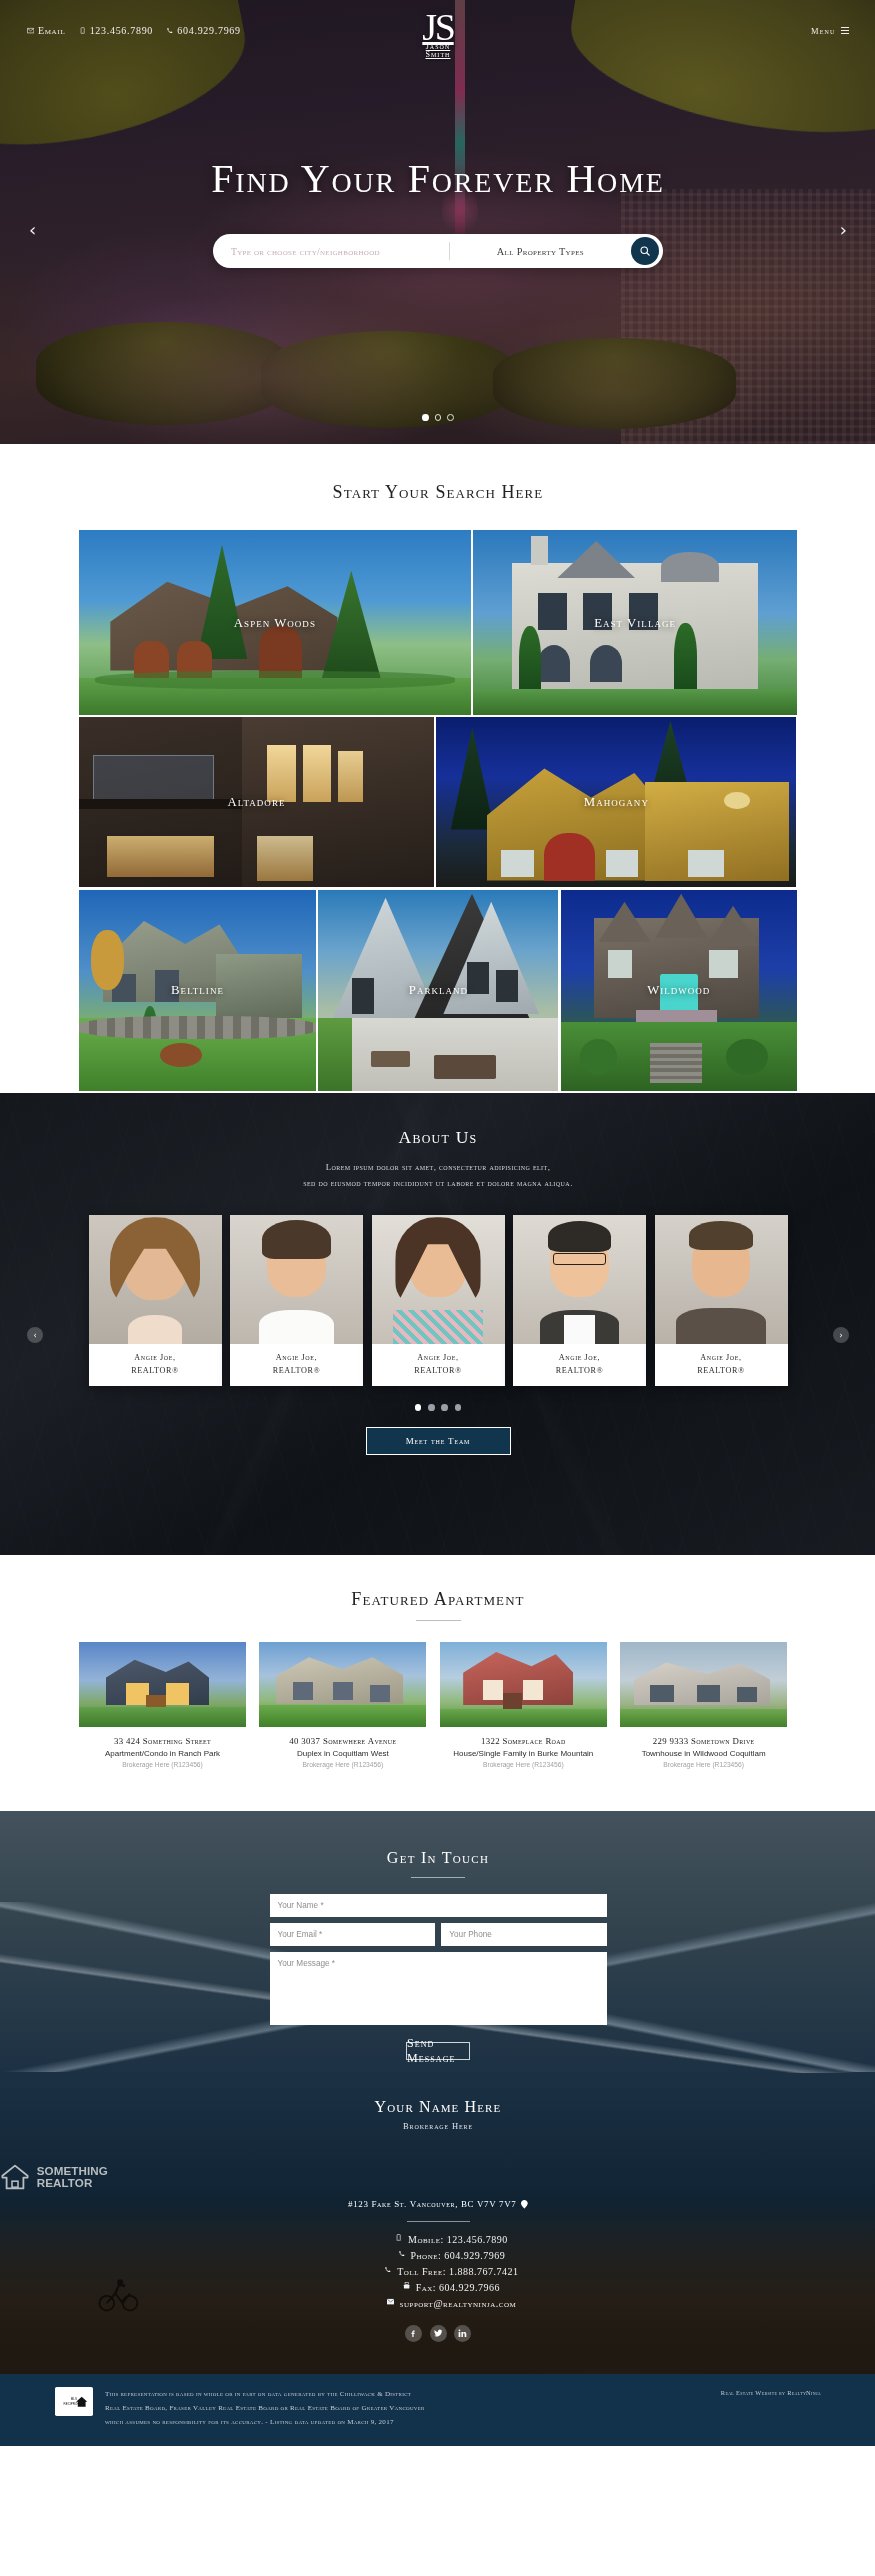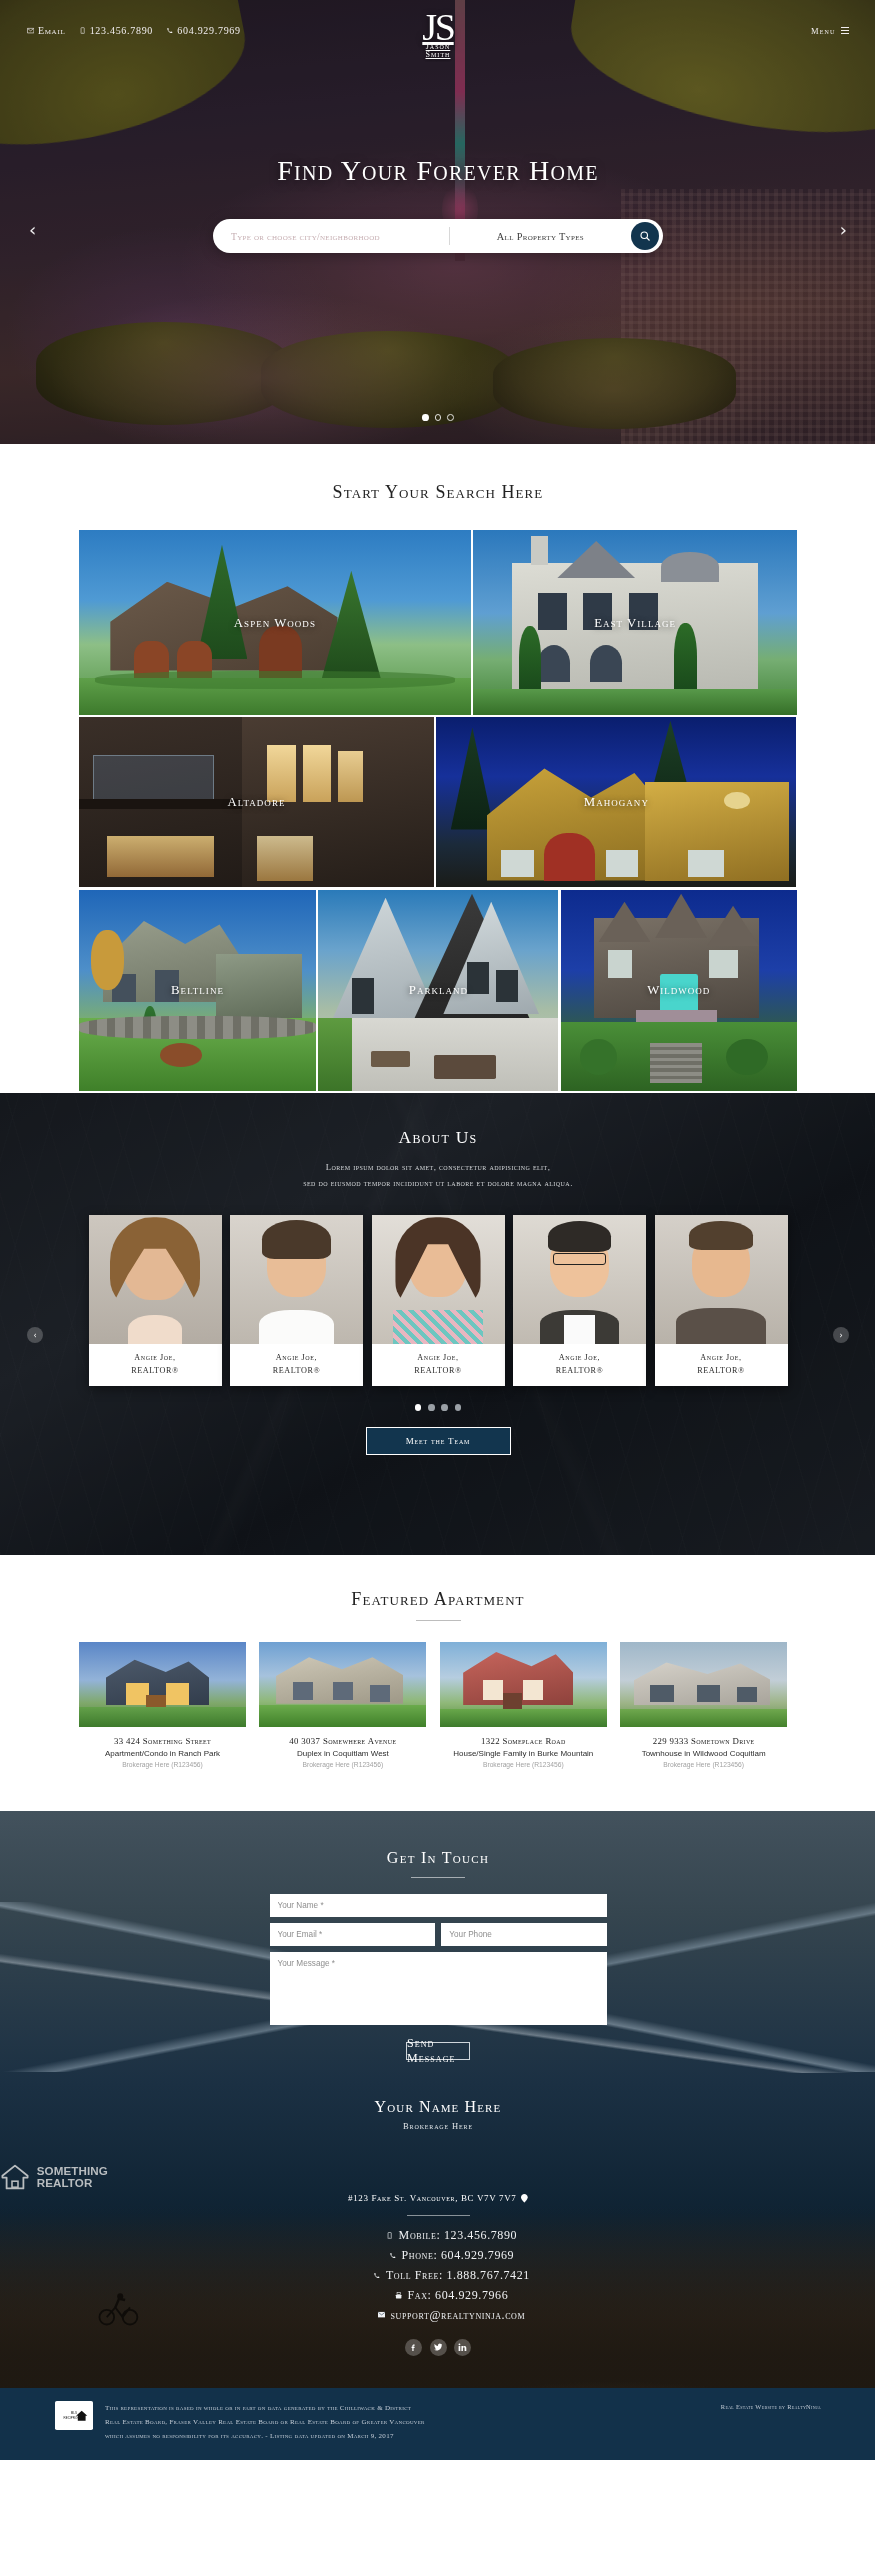--- a/index.html
+++ b/index.html
@@ -51,21 +51,21 @@
   .brand { position:absolute; left:50%; transform:translateX(-50%); top:8.5px;
     text-align:center; color:#fff; }
   .brand .js { font-size:38px; line-height:.95; letter-spacing:-.06em; font-family:"Liberation Serif", serif; text-shadow:0 1.2px 6px rgba(0,0,0,.55); }
   .brand .nm { font-size:8px; letter-spacing:.13em; font-variant:small-caps; line-height:1.25; margin-top:-2.4px; text-shadow:0 0.6px 3.6px rgba(0,0,0,.6); }
   .menubtn { margin-left:auto; display:flex; align-items:center; gap:4.9px; color:#f2eef0;
     font-size:8.5px; letter-spacing:.14em; font-variant:small-caps; cursor:pointer; }
   .burger { display:inline-flex; flex-direction:column; gap:1.8px; }
   .burger i { display:block; width:8.5px; height:1.2px; background:#f2eef0; }
 
   .hero-inner { position:relative; z-index:15; padding-top:155px; text-align:center; }
-  .hero-title { color:#fff; font-size:28px; letter-spacing:.045em; font-variant:small-caps;
+  .hero-title { color:#fff; font-size:40px; letter-spacing:.045em; font-variant:small-caps;
     text-shadow:0 1.8px 9.7px rgba(0,0,0,.6); font-weight:400; }
   .searchbar { margin:32px auto 0; width:450px; height:34px; background:#fff;
     border-radius:18px; display:flex; align-items:center; box-shadow:0 2.4px 13.4px rgba(0,0,0,.28); position:relative; }
   .searchbar input[type=text] { flex:1; border:0; outline:0; background:transparent; height:100%;
     padding:0 18px; font-family:"Liberation Serif", serif; font-size:9.7px; color:#555;
     font-variant:small-caps; letter-spacing:.03em; }
   .searchbar input::placeholder { color:#c6aeb2; font-variant:small-caps; }
   .sb-div { width:0.6px; height:18px; background:#d8d8d8; }
   .sb-type { width:182px; text-align:center; color:#3b3b3b; font-size:10.3px;
     font-variant:small-caps; letter-spacing:.03em; cursor:pointer; }
@@ -166,26 +166,26 @@
     letter-spacing:.09em; cursor:pointer; display:flex; align-items:center; justify-content:center; }
 
   .fbrand { text-align:center; margin-top:38px; }
   .fb-name { color:#fff; font-size:16px; font-variant:small-caps; letter-spacing:.07em; }
   .fb-sub { color:#e3e7ea; font-size:8.5px; font-variant:small-caps; letter-spacing:.1em; margin-top:5.5px; }
   .flogo { display:flex; align-items:center; justify-content:flex-start; gap:6.7px; margin-top:32px; }
   .flogo svg { width:30px; height:28px; }
   .flogo .lt { color:#b9bdc0; font-family:"Liberation Sans", sans-serif; font-weight:bold;
     font-size:11.6px; line-height:1.08; letter-spacing:.01em; text-align:left; }
   .faddr { text-align:center; color:#fff; font-size:9px; font-variant:small-caps;
-    letter-spacing:.07em; margin-top:2px; display:flex; align-items:center; justify-content:center; gap:4.9px; }
+    letter-spacing:.07em; margin-top:8px; display:flex; align-items:center; justify-content:center; gap:4.9px; }
   .faddr svg { width:6.7px; height:8.5px; fill:#fff; }
   .fdiv { width:63px; height:0.6px; background:rgba(255,255,255,.5); margin:12px auto; }
   .fcontacts { text-align:center; }
-  .fline { color:#f0f2f4; font-size:12px; font-variant:small-caps; letter-spacing:.05em;
-    margin:4.9px 0; display:flex; align-items:center; justify-content:center; gap:5.5px;padding-left:27px; }
+  .fline { color:#f0f2f4; font-size:10px; font-variant:small-caps; letter-spacing:.05em;
+    margin:4.9px 0; display:flex; align-items:flex-start; justify-content:center; gap:5.5px;padding-left:27px; }
   .fline svg { width:7.3px; height:7.3px; fill:#f0f2f4; }
   .socials { display:flex; justify-content:center; gap:7.3px; margin-top:16px; }
   .soc { width:17px; height:17px; border-radius:50%; background:rgba(255,255,255,.24);
     display:flex; align-items:center; justify-content:center; cursor:pointer; }
   .soc svg { width:8.5px; height:8.5px; fill:#fff; }
 
   .legal { position:relative; z-index:6; margin-top:32px; background:#12314a;
     padding:13.4px 55px 17px; display:flex; align-items:flex-start; gap:12px; }
   .mls { width:38px; height:29px; background:#fff; border-radius:1.8px; flex:none;
     display:flex; align-items:center; justify-content:center; position:relative; }

